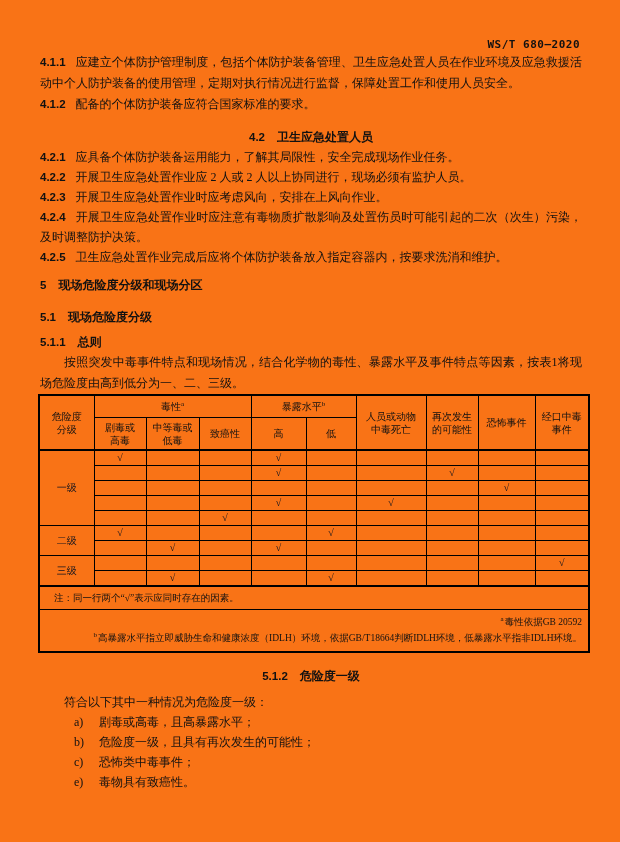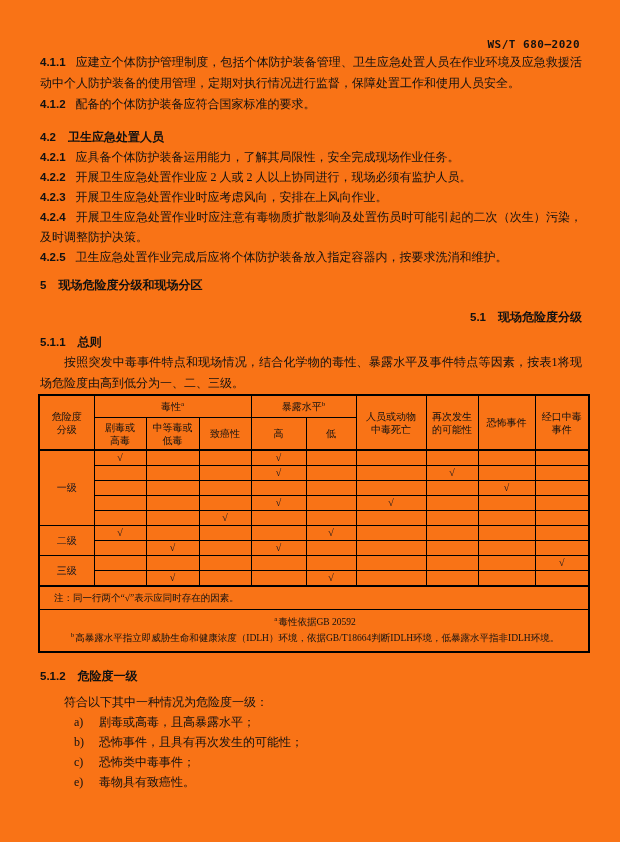--- a/index.html
+++ b/index.html
@@ -32,22 +32,22 @@
     margin-right:10px;
   }
   .heading{
     margin:0;
     font-family:"Liberation Sans","DejaVu Sans",sans-serif;
     font-weight:bold;
     font-size:12px;
     line-height:20px;
   }
   .heading .clause-num{margin-right:12px;}
-  .mt12{margin-top:12px;text-align:right;}
-  .mt13{margin-top:13px;}
+  .mt12{margin-top:12px;}
+  .mt13{margin-top:13px;text-align:center;}
   .mt8{margin-top:8px;}
   .mt5{margin-top:5px;}
   .mt2{margin-top:2px;}
   .indent2{text-indent:24px;}
   .table-caption{
     margin:9px 0 4px 0;
     text-align:center;
     font-family:"Liberation Sans","DejaVu Sans",sans-serif;
     font-weight:bold;
     font-size:11px;
@@ -85,21 +85,21 @@
     font-size:9.5px;
     line-height:12px;
     height:14px;
     font-family:Liberation Serif, serif;
   }
   tr.footnote-row td{
     text-align:left;
     padding:4px 6px 5px 8px;
     font-size:9.5px;
   }
-  .fn-line{display:block;line-height:16px;text-align:center;}
+  .fn-line{display:block;line-height:16px;text-align:right;}
   .fn-marker{font-size:7px;vertical-align:super;margin-right:1px;}
   .list-intro{margin:6px 0 0 0;line-height:20px;text-indent:24px;}
   .list-item{margin:0 0 0 34px;line-height:20px;}
   .li-label{display:inline-block;width:25px;}
 </style>
 </head>
 <body>
 
 <div class="page">
 
@@ -293,18 +293,18 @@
           </td>
         </tr>
       </tbody>
     </table>
 
     <p class="heading mt13"><span class="clause-num">5.1.2</span><span>危险度一级</span></p>
 
     <p class="list-intro">符合以下其中一种情况为危险度一级：</p>
 
     <p class="list-item"><span class="li-label">a)</span><span>剧毒或高毒，且高暴露水平；</span></p>
-    <p class="list-item"><span class="li-label">b)</span><span>恐怖事件，且具有再次发生的可能性；</span></p>
+    <p class="list-item"><span class="li-label">b)</span><span>危险度一级，且具有再次发生的可能性；</span></p>
     <p class="list-item"><span class="li-label">c)</span><span>恐怖类中毒事件；</span></p>
     <p class="list-item"><span class="li-label">e)</span><span>毒物具有致癌性。</span></p>
 
   </div>
 </div>
 
 </body></html>

